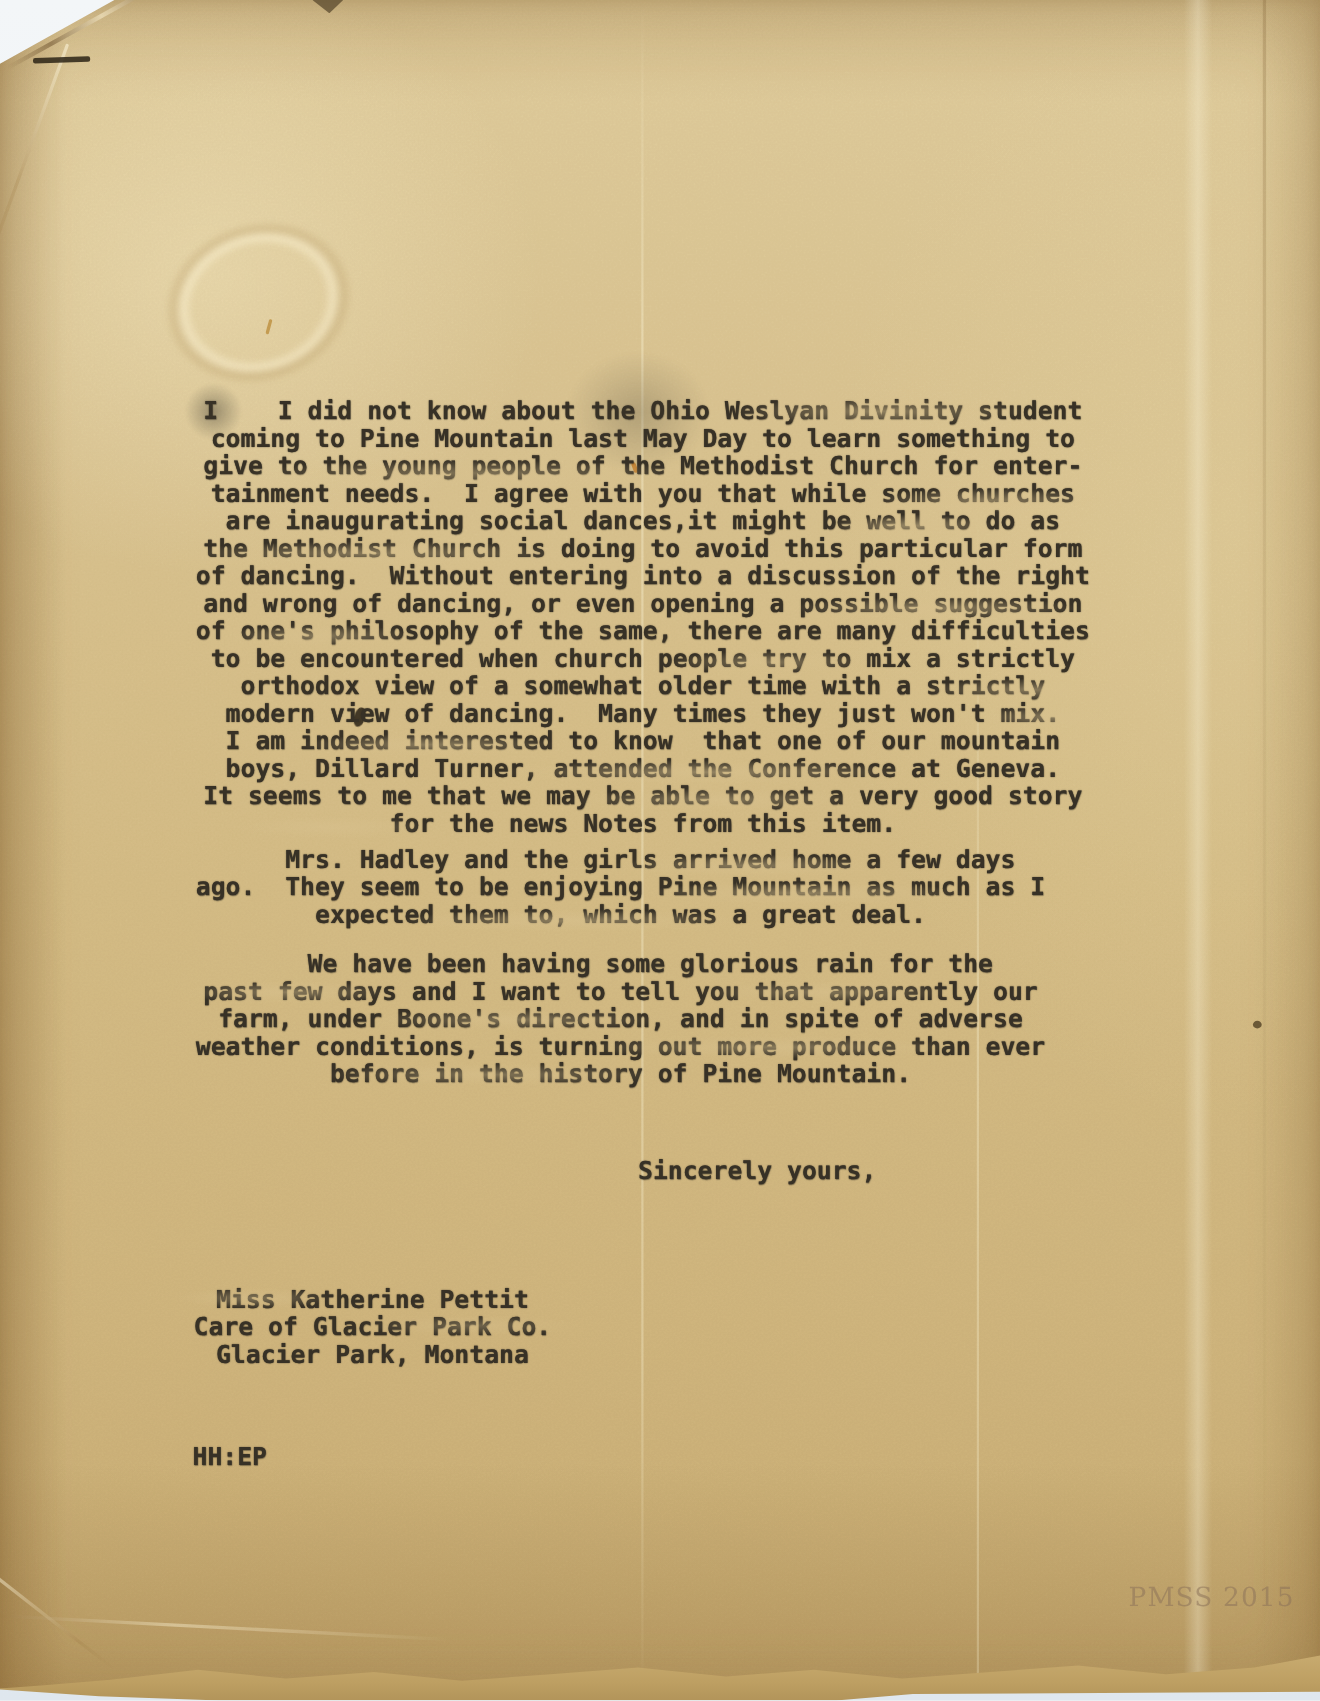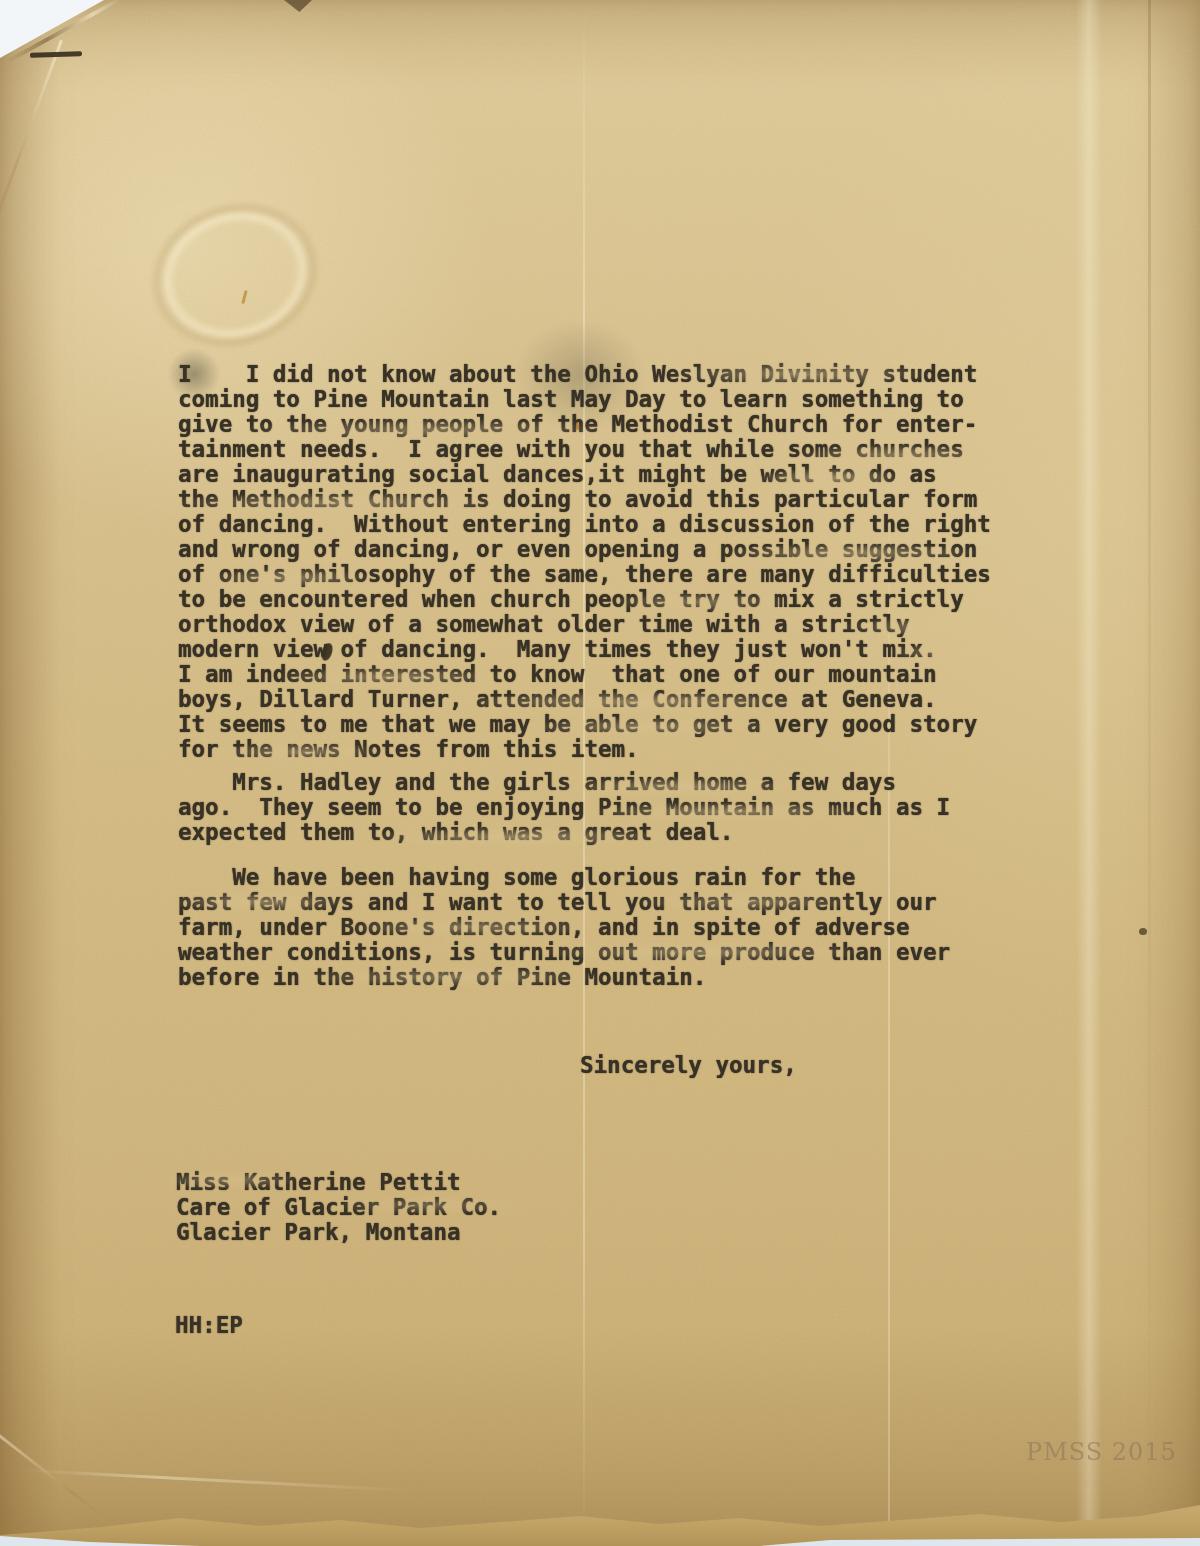--- a/index.html
+++ b/index.html
@@ -24,20 +24,21 @@
     background:
       radial-gradient(420px 380px at 190px 250px, rgba(247,234,195,0.50), rgba(247,234,195,0) 72%),
       radial-gradient(500px 700px at 1120px 500px, rgba(240,224,175,0.28), rgba(240,224,175,0) 75%),
       linear-gradient(90deg, rgba(135,97,46,0.30) 0%, rgba(135,97,46,0) 5%),
       linear-gradient(270deg, rgba(135,97,46,0.14) 0%, rgba(135,97,46,0) 5%),
       linear-gradient(0deg, rgba(128,92,44,0.26) 0%, rgba(128,92,44,0) 14%),
       linear-gradient(180deg, rgba(150,112,58,0.16) 0%, rgba(150,112,58,0) 6%),
       linear-gradient(180deg,#e4d1a1 0%,#ddc794 26%,#d8c089 52%,#d3b981 78%,#ccb075 100%);
     box-shadow: inset 0 0 70px rgba(122,88,40,0.30), inset 0 0 14px rgba(122,88,40,0.18);
     clip-path:polygon(104px 0,1200px 0,1200px 1505px,1140px 1516px,1060px 1522px,980px 1514px,900px 1520px,820px 1526px,740px 1518px,660px 1524px,580px 1516px,500px 1522px,420px 1528px,340px 1520px,260px 1526px,180px 1518px,100px 1527px,40px 1532px,0 1535px,0 58px);
+    text-align:center;
   }
   .grain-svg{position:absolute;inset:0;mix-blend-mode:multiply;opacity:.5;pointer-events:none;}
   .fold-diagonal{
     position:absolute;left:-8px;top:-4px;width:150px;height:4px;
     background:linear-gradient(90deg,rgba(90,62,28,0) 0%,rgba(90,62,28,0.45) 30%,rgba(255,245,215,0.5) 65%,rgba(90,62,28,0.25) 100%);
     transform:rotate(-29deg);transform-origin:left top;
     left:6px;top:60px;
   }
   .crease-soft{
     position:absolute;left:60px;top:40px;width:3px;height:330px;

